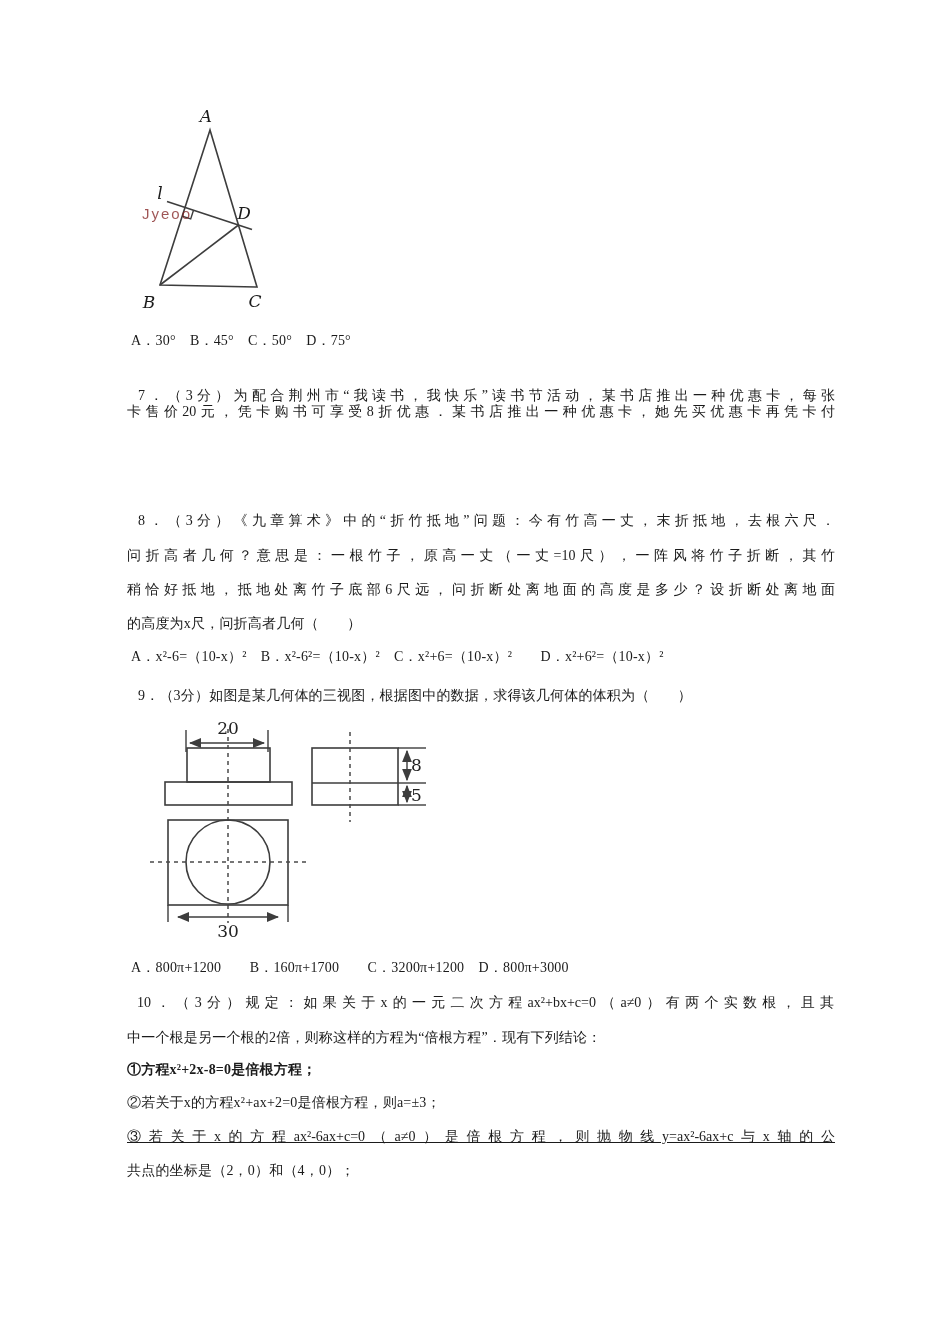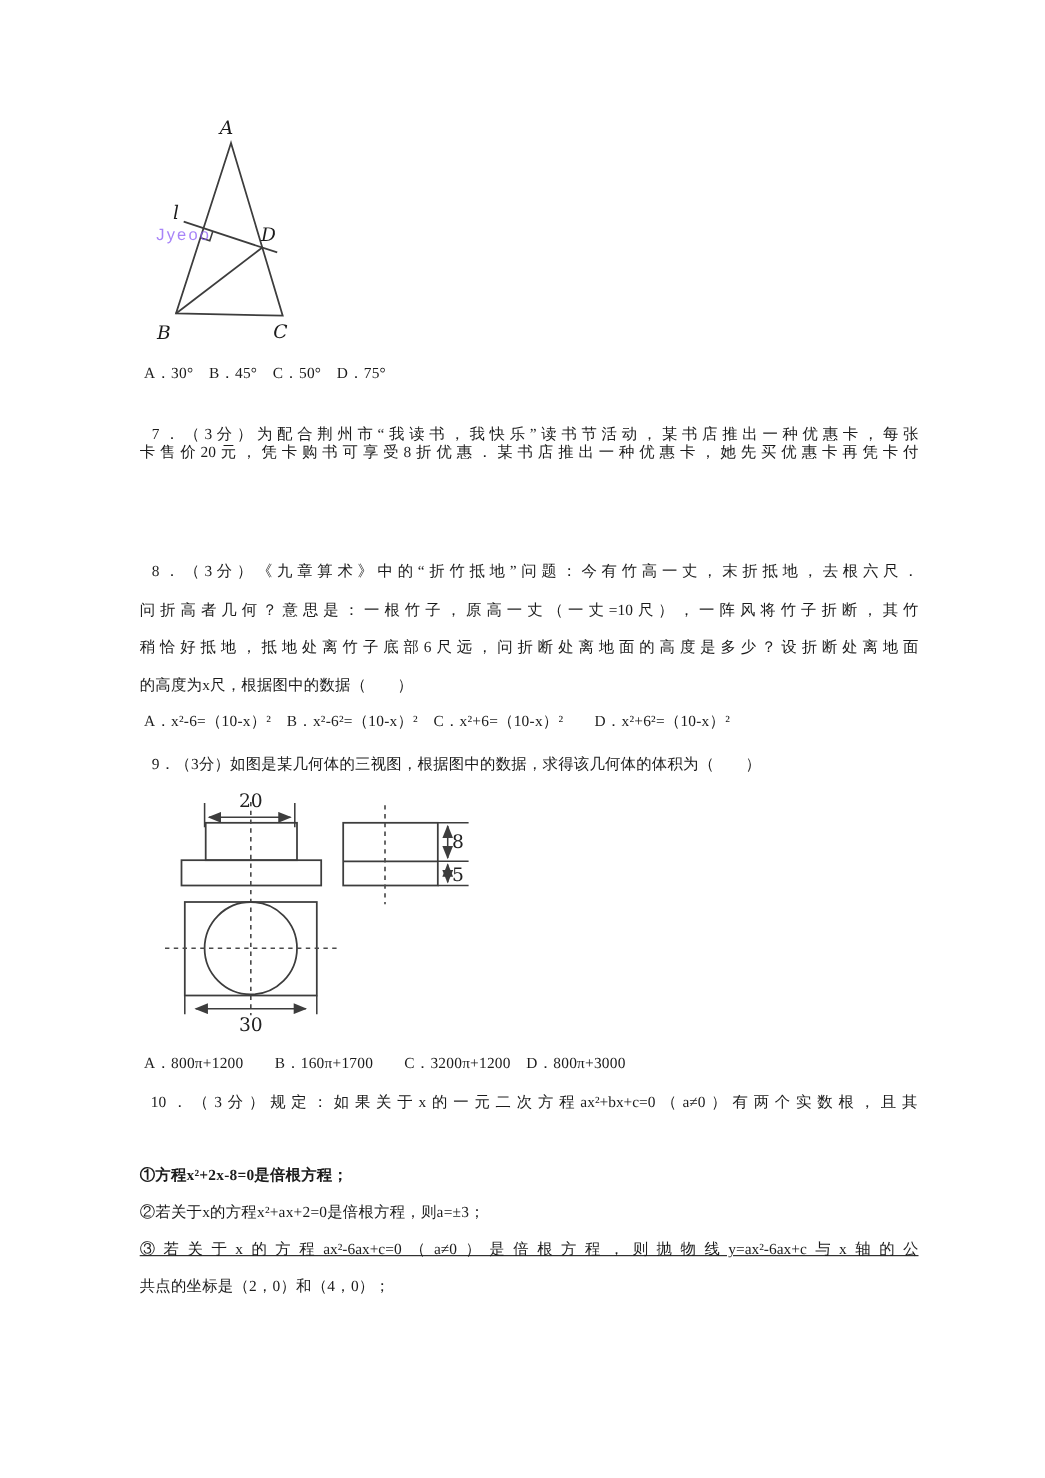--- a/index.html
+++ b/index.html
@@ -27,21 +27,21 @@
   }
   .just.numbered{width:697px;}
   .fig{position:absolute;}
   .fig-line{stroke:#3d3d3d;stroke-width:1.6;fill:none;}
   .fig-dash{stroke:#4a4a4a;stroke-width:1.5;fill:none;stroke-dasharray:4 4;}
   .fig-dim{stroke:#3d3d3d;stroke-width:1.4;fill:none;}
   .fig-num{font-family:"DejaVu Serif","Liberation Serif",serif;font-size:17px;fill:#222;}
   .fig-vlabel{font-family:"DejaVu Serif","Liberation Serif",serif;font-style:italic;font-size:17px;fill:#1b1b1b;}
   .watermark{
     position:absolute;left:142px;top:205px;
-    font-size:15px;letter-spacing:2px;color:#8b5cf6;opacity:.75;
+    font-size:15px;letter-spacing:2px;color:#7f1d1d;opacity:.75;
     font-family:"Liberation Sans","DejaVu Sans",sans-serif;
   }
 </style>
 </head>
 <body>
 
 <div class="page">
 
   <svg class="fig" style="left:130px;top:100px;" width="160" height="215" viewBox="0 0 160 215">
     <path class="fig-line" d="M80,30 L30,185 L127,187 Z"></path>
@@ -57,21 +57,21 @@
   <div class="watermark">Jyeoo</div>
 
   <div class="tline" style="left:131px;top:329px;">A．30°　B．45°　C．50°　D．75°</div>
 
   <div class="tline just numbered" style="left:138px;top:364px;margin-top:20px;">7．（3分）为配合荆州市“我读书，我快乐”读书节活动，某书店推出一种优惠卡，每张</div>
   <div class="tline just" style="left:127px;top:400px;">卡售价20元，凭卡购书可享受8折优惠．某书店推出一种优惠卡，她先买优惠卡再凭卡付</div>
 
   <div class="tline just numbered" style="left:138px;top:509px;">8．（3分）《九章算术》中的“折竹抵地”问题：今有竹高一丈，末折抵地，去根六尺．</div>
   <div class="tline just" style="left:127px;top:544px;">问折高者几何？意思是：一根竹子，原高一丈（一丈=10尺），一阵风将竹子折断，其竹</div>
   <div class="tline just" style="left:127px;top:578px;">稍恰好抵地，抵地处离竹子底部6尺远，问折断处离地面的高度是多少？设折断处离地面</div>
-  <div class="tline" style="left:127px;top:612px;">的高度为x尺，根据图中的数据（　　）</div>
+  <div class="tline" style="left:127px;top:612px;">的高度为x尺，问折高者几何（　　）</div>
   <div class="tline" style="left:131px;top:645px;">A．x²-6=（10-x）²　B．x²-6²=（10-x）²　C．x²+6=（10-x）²　　D．x²+6²=（10-x）²</div>
 
   <div class="tline" style="left:138px;top:684px;">9．（3分）如图是某几何体的三视图，根据图中的数据，求得该几何体的体积为（　　）</div>
 
   <svg class="fig" style="left:145px;top:715px;" width="290" height="230" viewBox="0 0 290 230">
     <defs>
       <marker id="ah" viewBox="0 0 10 8" refX="9" refY="4" markerWidth="9" markerHeight="7" orient="auto-start-reverse">
         <path d="M0,0 L10,4 L0,8 z" fill="#3d3d3d"></path>
       </marker>
     </defs>
@@ -106,18 +106,19 @@
       <line class="fig-dim" x1="23" y1="190" x2="23" y2="207"></line>
       <line class="fig-dim" x1="143" y1="190" x2="143" y2="207"></line>
       <line class="fig-dim" x1="33" y1="202" x2="133" y2="202" marker-start="url(#ah)" marker-end="url(#ah)"></line>
       <text class="fig-num" x="83" y="222" text-anchor="middle">30</text>
     </g>
   </svg>
 
   <div class="tline" style="left:131px;top:956px;">A．800π+1200　　B．160π+1700　　C．3200π+1200　D．800π+3000</div>
 
   <div class="tline just numbered" style="left:137px;top:991px;">10．（3分）规定：如果关于x的一元二次方程ax²+bx+c=0（a≠0）有两个实数根，且其</div>
+  <div class="tline" style="left:127px;top:1026px;">中一个根是另一个根的2倍，则称这样的方程为“倍根方程”．现有下列结论：</div>
   <div class="tline" style="left:127px;top:1058px;font-weight:bold;">①方程x²+2x-8=0是倍根方程；</div>
   <div class="tline" style="left:127px;top:1091px;">②若关于x的方程x²+ax+2=0是倍根方程，则a=±3；</div>
   <div class="tline just" style="left:127px;top:1125px;text-decoration:underline;">③若关于x的方程ax²-6ax+c=0（a≠0）是倍根方程，则抛物线y=ax²-6ax+c与x轴的公</div>
   <div class="tline" style="left:127px;top:1159px;">共点的坐标是（2，0）和（4，0）；</div>
 
 </div>
 
 </body></html>

